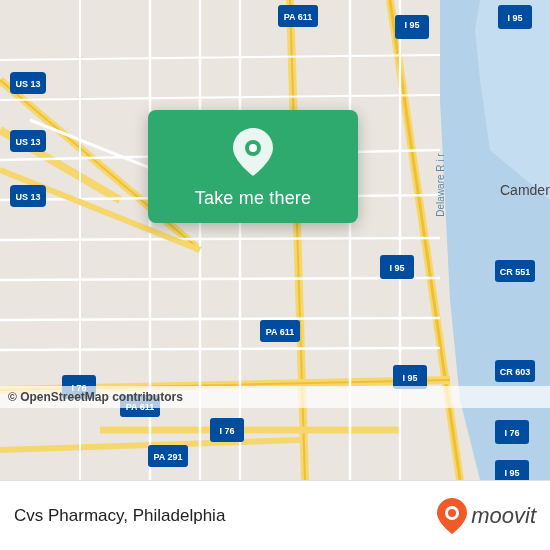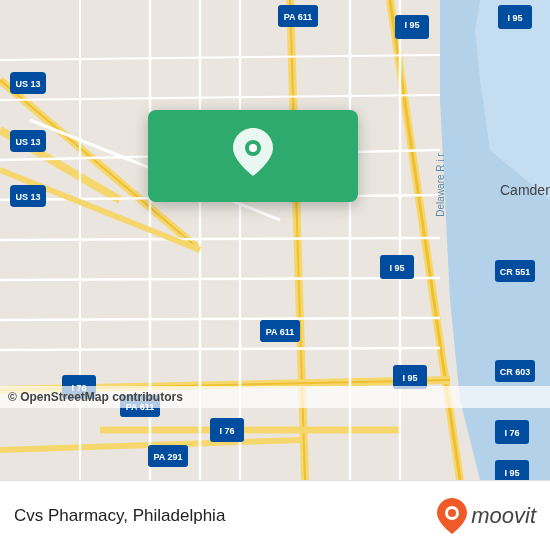--- a/index.html
+++ b/index.html
@@ -210,20 +210,21 @@
   
   <div id="popup-card">
     <div id="pin-icon-wrap">
 
       <svg width="40" height="48" viewBox="0 0 40 48" fill="none" xmlns="http://www.w3.org/2000/svg">
         <path d="M20 0C9 0 0 9 0 20C0 33 20 48 20 48C20 48 40 33 40 20C40 9 31 0 20 0Z" fill="white" opacity="0.9"></path>
         <circle cx="20" cy="20" r="8" fill="#2eaa6e"></circle>
         <circle cx="20" cy="20" r="4" fill="white"></circle>
       </svg>
     </div>
+    <button id="take-me-there-btn">Take me there</button>
   </div>
 
   
   <div id="osm-credit">
     <span>© OpenStreetMap contributors</span>
   </div>
 </div>
 
 <div id="bottom-bar">
   <span id="place-name">Cvs Pharmacy, Philadelphia</span>

